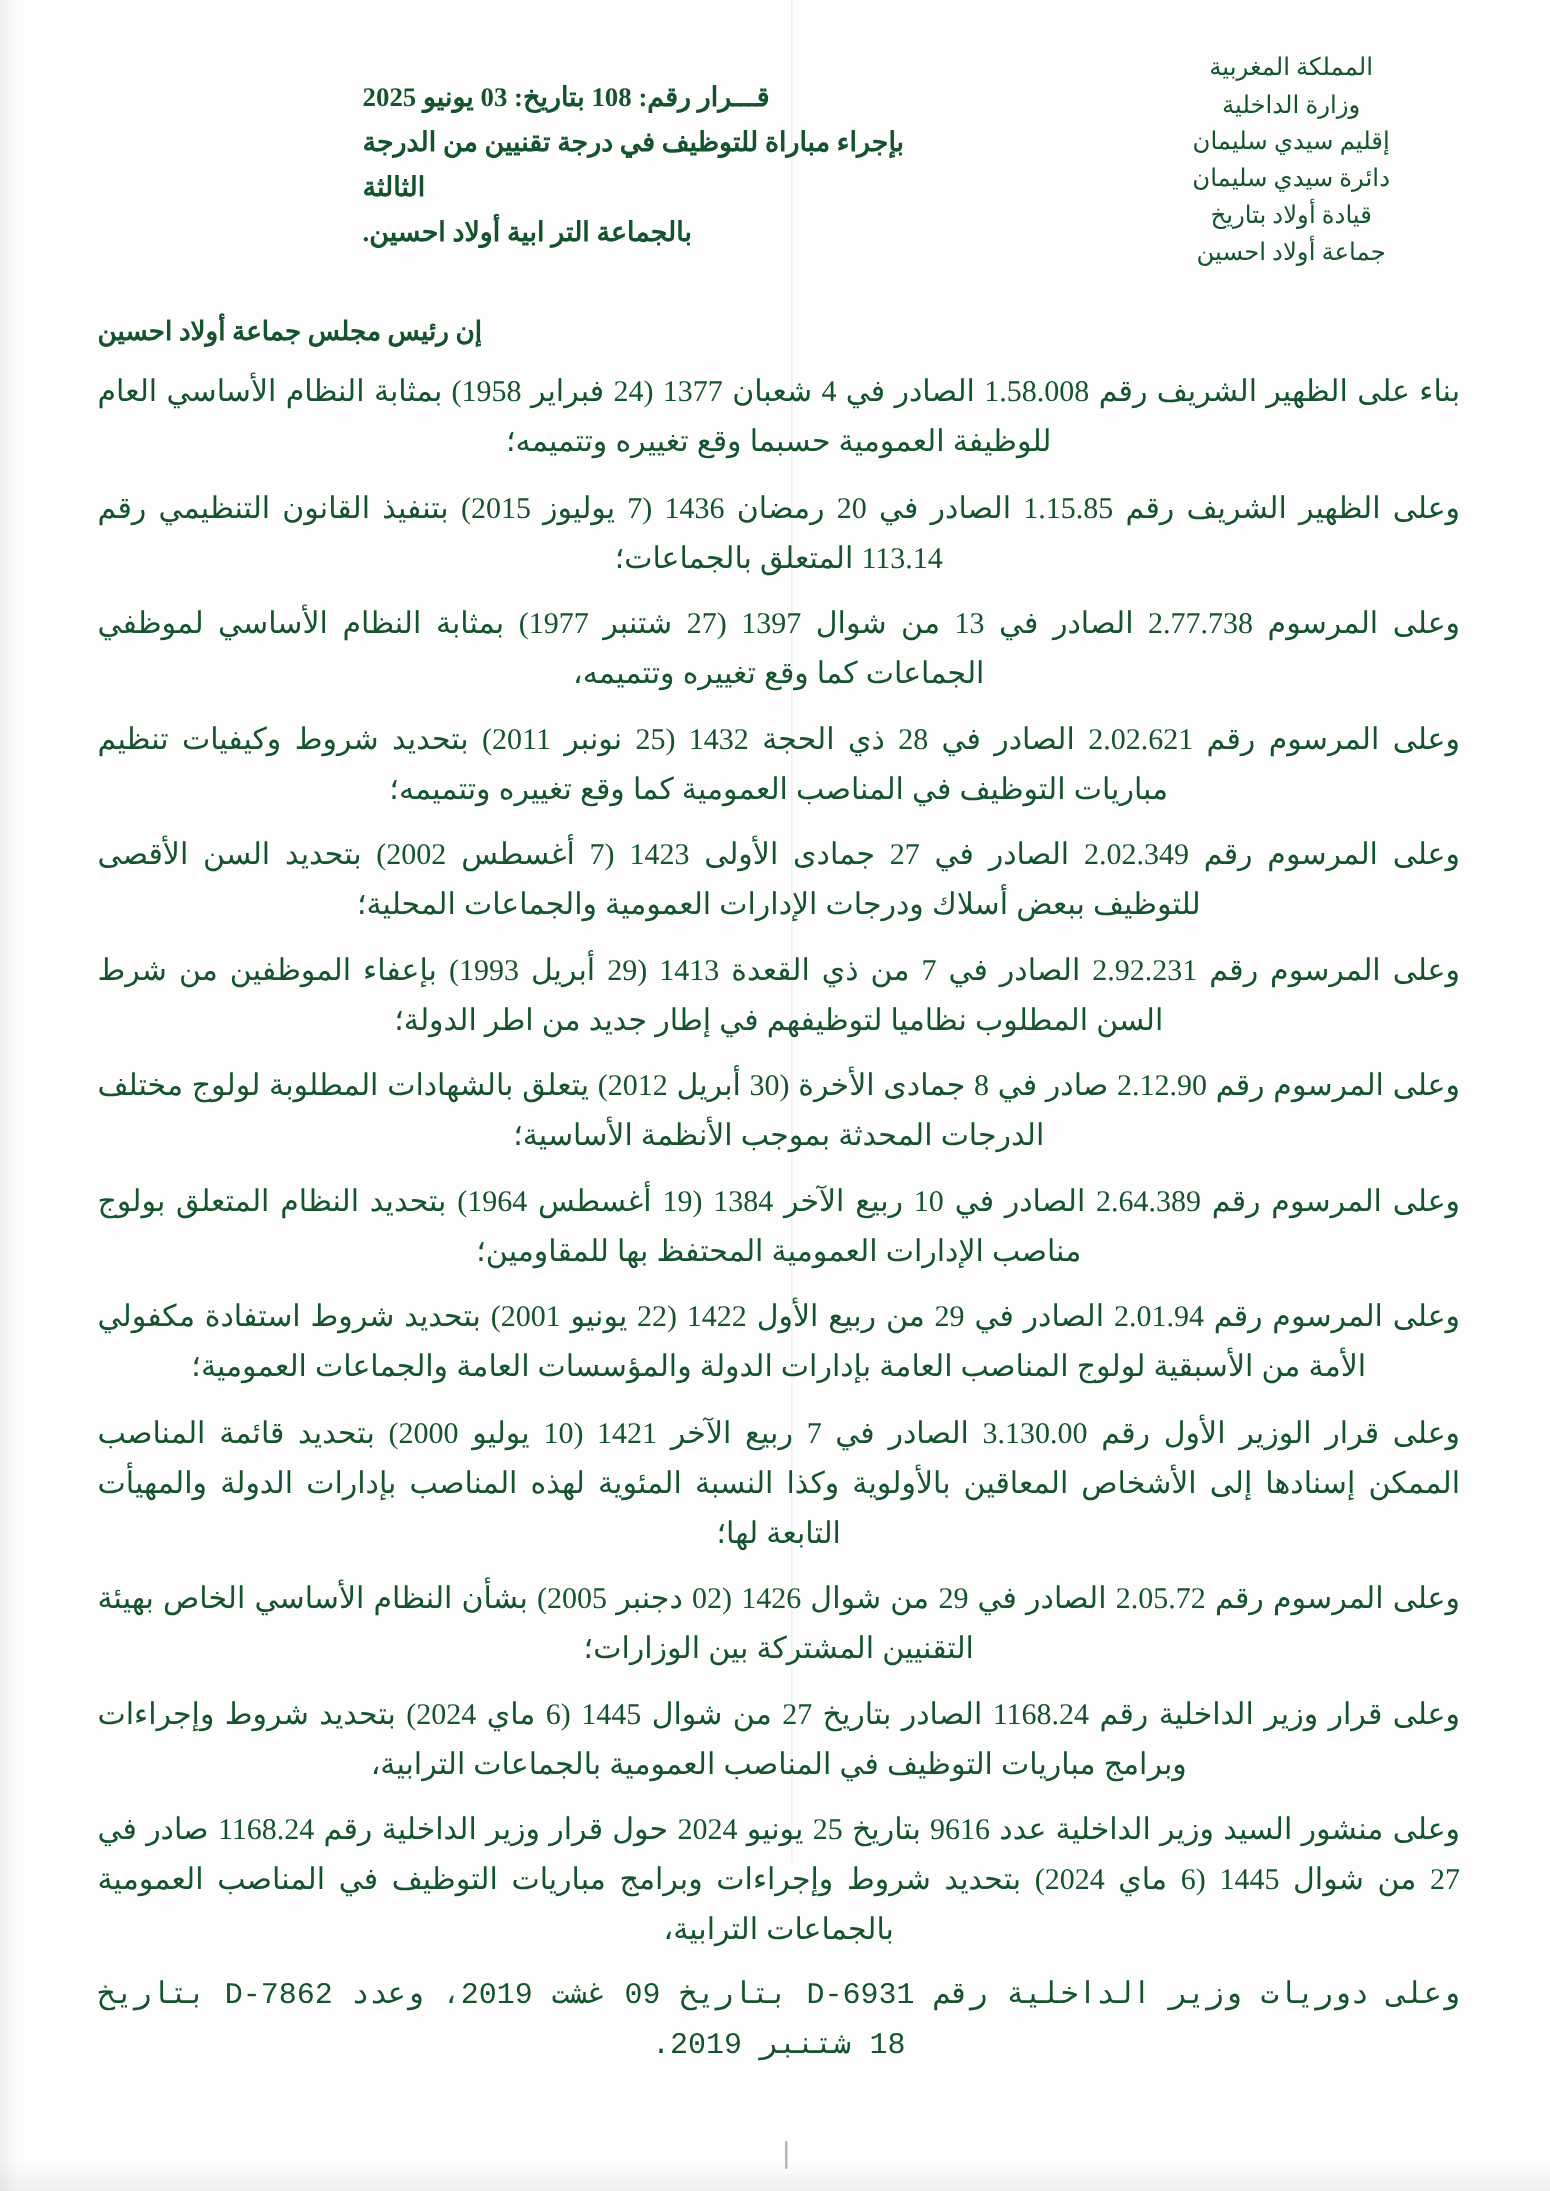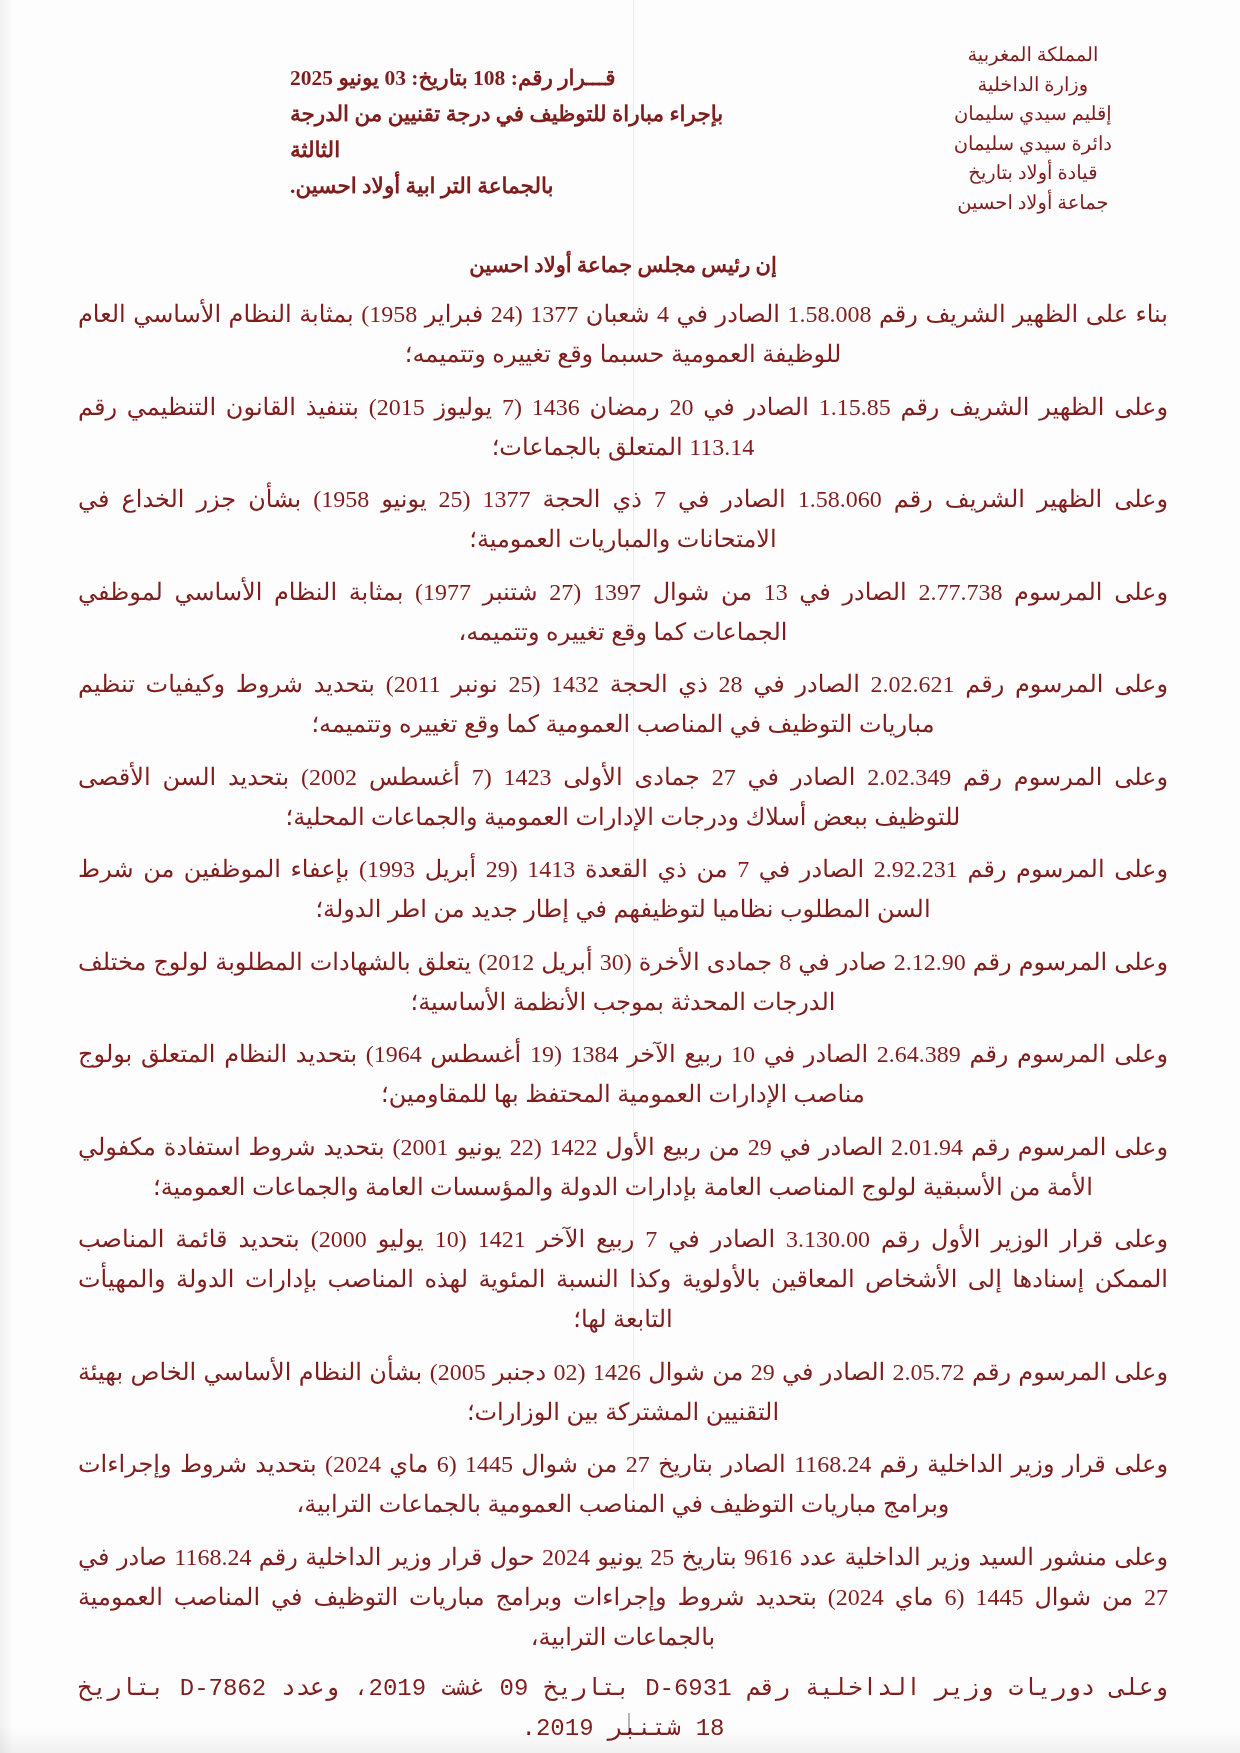--- a/index.html
+++ b/index.html
@@ -8,21 +8,21 @@
     padding: 0;
     background: #ffffff;
   }
   .page {
     position: relative;
     width: 1240px;
     height: 1753px;
     margin: 0 auto;
     background: #fdfdfd;
     font-family: "Liberation Serif", "DejaVu Serif", serif;
-    color: #7f1d1d;
+    color: #14532d;
     overflow: hidden;
   }
   
   .fold {
     position: absolute;
     top: 0;
     left: 633px;
     width: 1px;
     height: 1490px;
     background: rgba(0,0,0,0.07);
@@ -85,21 +85,21 @@
   .body {
     position: absolute;
     top: 250px;
     right: 72px;
     width: 1090px;
   }
   .opening {
     font-weight: bold;
     font-size: 21px;
     line-height: 30px;
-    text-align: center;
+    text-align: left;
     margin-bottom: 14px;
   }
   p.clause {
     margin: 0 0 12.5px 0;
     font-size: 24px;
     line-height: 40px;
     text-align: justify;
     text-justify: inter-word;
     text-align-last: center;
     word-spacing: 0.5px;
@@ -132,21 +132,20 @@
     </div>
 
   </div>
 
   <div class="body">
 
     <div class="opening">إن رئيس مجلس جماعة أولاد احسين</div>
 
     <p class="clause">بناء على الظهير الشريف رقم 1.58.008 الصادر في 4 شعبان 1377 (24 فبراير 1958) بمثابة النظام الأساسي العام للوظيفة العمومية حسبما وقع تغييره وتتميمه؛</p>
     <p class="clause">وعلى الظهير الشريف رقم 1.15.85 الصادر في 20 رمضان 1436 (7 يوليوز 2015) بتنفيذ القانون التنظيمي رقم 113.14 المتعلق بالجماعات؛</p>
-    <p class="clause">وعلى الظهير الشريف رقم 1.58.060 الصادر في 7 ذي الحجة 1377 (25 يونيو 1958) بشأن جزر الخداع في الامتحانات والمباريات العمومية؛</p>
     <p class="clause">وعلى المرسوم 2.77.738 الصادر في 13 من شوال 1397 (27 شتنبر 1977) بمثابة النظام الأساسي لموظفي الجماعات كما وقع تغييره وتتميمه،</p>
     <p class="clause">وعلى المرسوم رقم 2.02.621 الصادر في 28 ذي الحجة 1432 (25 نونبر 2011) بتحديد شروط وكيفيات تنظيم مباريات التوظيف في المناصب العمومية كما وقع تغييره وتتميمه؛</p>
     <p class="clause">وعلى المرسوم رقم 2.02.349 الصادر في 27 جمادى الأولى 1423 (7 أغسطس 2002) بتحديد السن الأقصى للتوظيف ببعض أسلاك ودرجات الإدارات العمومية والجماعات المحلية؛</p>
     <p class="clause">وعلى المرسوم رقم 2.92.231 الصادر في 7 من ذي القعدة 1413 (29 أبريل 1993) بإعفاء الموظفين من شرط السن المطلوب نظاميا لتوظيفهم في إطار جديد من اطر الدولة؛</p>
     <p class="clause">وعلى المرسوم رقم 2.12.90 صادر في 8 جمادى الأخرة (30 أبريل 2012) يتعلق بالشهادات المطلوبة لولوج مختلف الدرجات المحدثة بموجب الأنظمة الأساسية؛</p>
     <p class="clause">وعلى المرسوم رقم 2.64.389 الصادر في 10 ربيع الآخر 1384 (19 أغسطس 1964) بتحديد النظام المتعلق بولوج مناصب الإدارات العمومية المحتفظ بها للمقاومين؛</p>
     <p class="clause">وعلى المرسوم رقم 2.01.94 الصادر في 29 من ربيع الأول 1422 (22 يونيو 2001) بتحديد شروط استفادة مكفولي الأمة من الأسبقية لولوج المناصب العامة بإدارات الدولة والمؤسسات العامة والجماعات العمومية؛</p>
     <p class="clause">وعلى قرار الوزير الأول رقم 3.130.00 الصادر في 7 ربيع الآخر 1421 (10 يوليو 2000) بتحديد قائمة المناصب الممكن إسنادها إلى الأشخاص المعاقين بالأولوية وكذا النسبة المئوية لهذه المناصب بإدارات الدولة والمهيأت التابعة لها؛</p>
     <p class="clause">وعلى المرسوم رقم 2.05.72 الصادر في 29 من شوال 1426 (02 دجنبر 2005) بشأن النظام الأساسي الخاص بهيئة التقنيين المشتركة بين الوزارات؛</p>
     <p class="clause">وعلى قرار وزير الداخلية رقم 1168.24 الصادر بتاريخ 27 من شوال 1445 (6 ماي 2024) بتحديد شروط وإجراءات وبرامج مباريات التوظيف في المناصب العمومية بالجماعات الترابية،</p>

